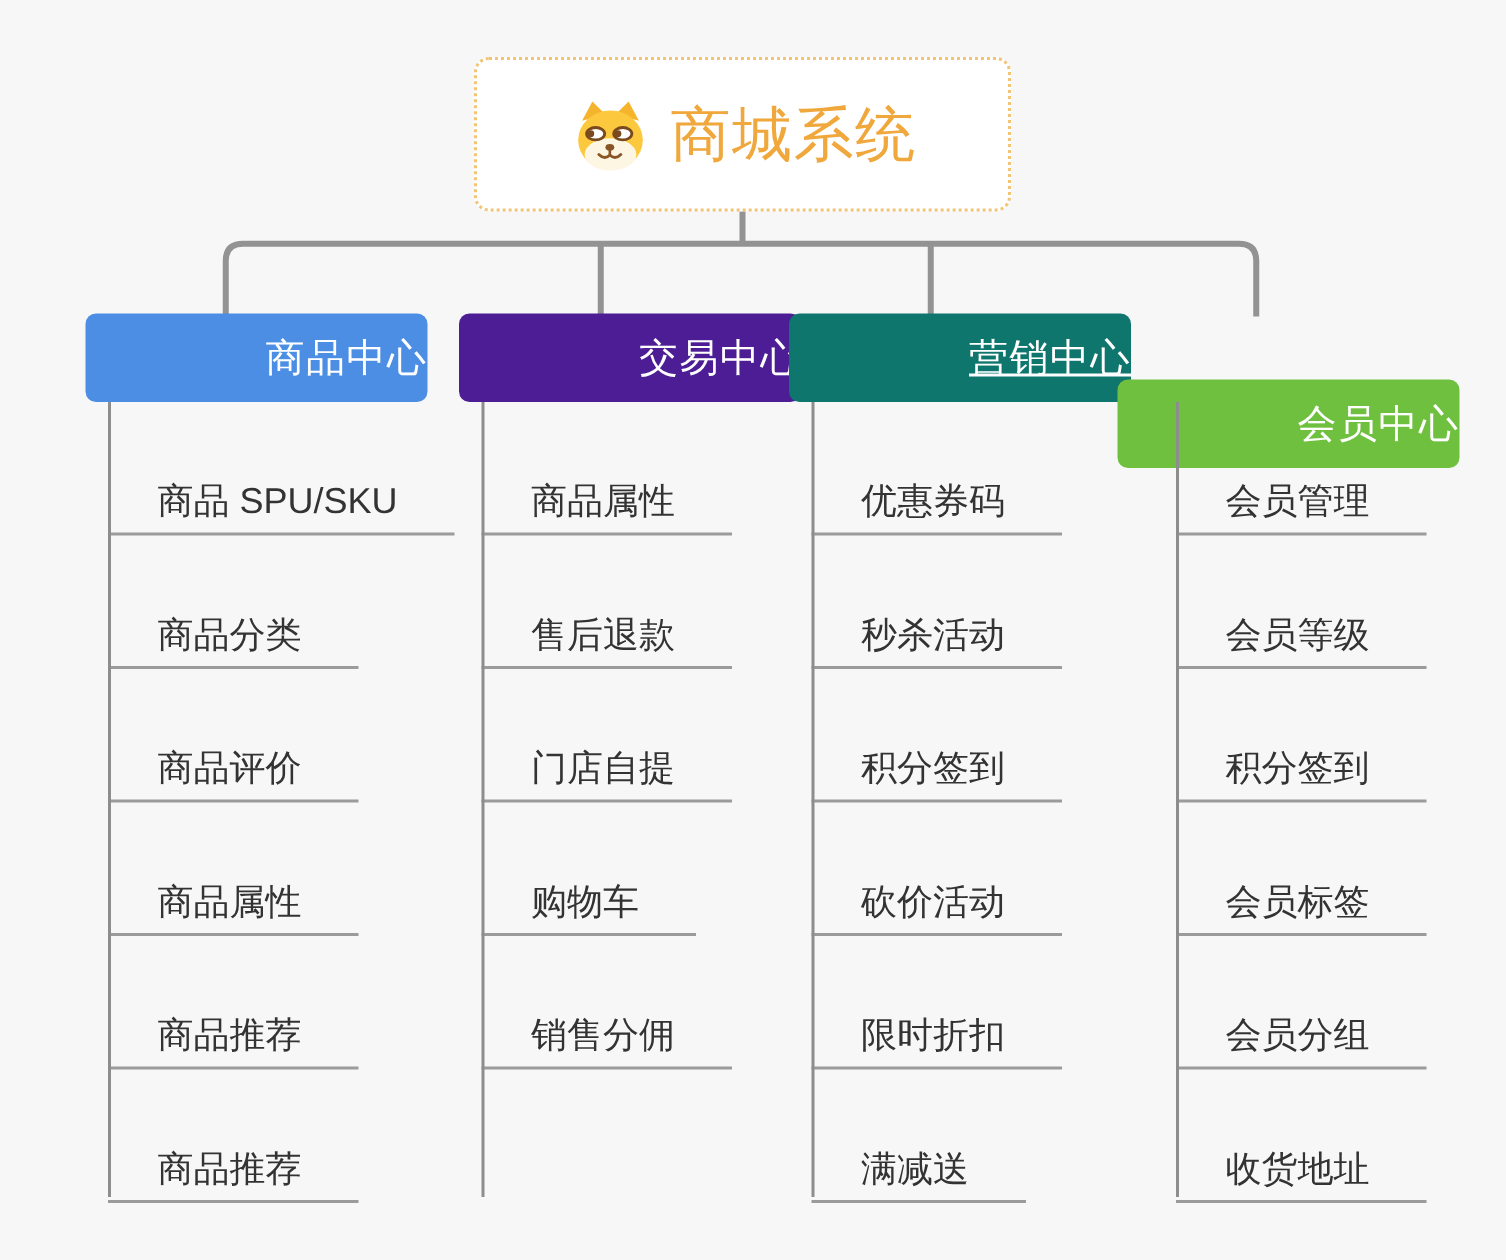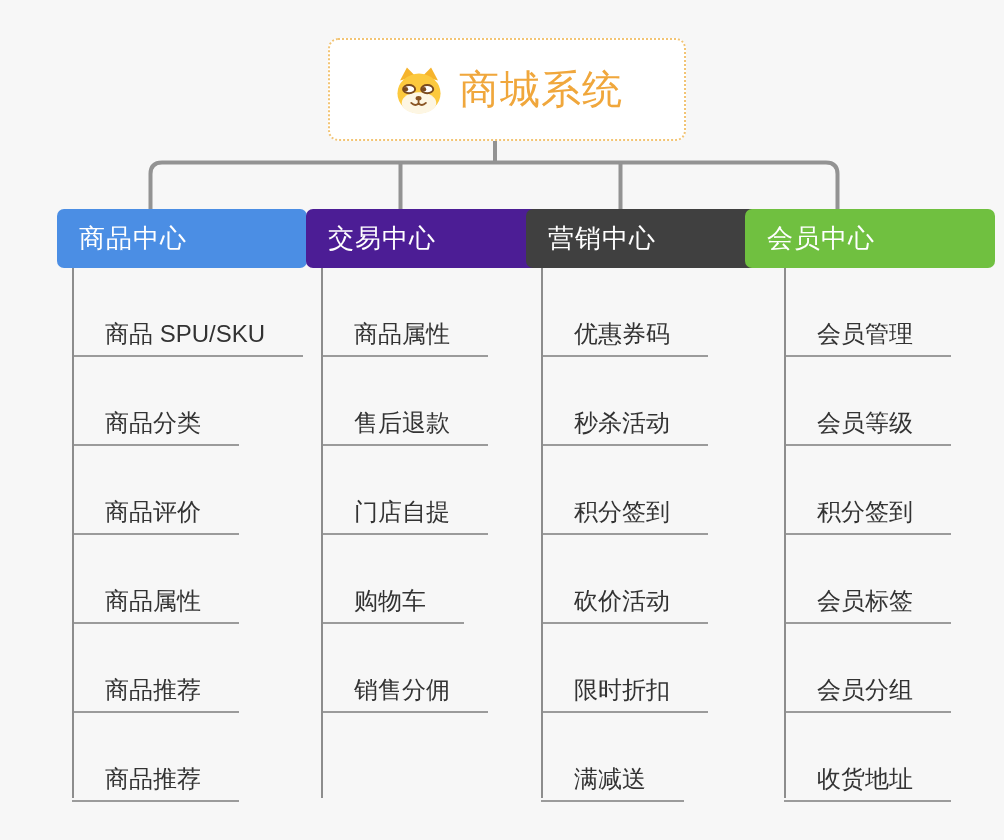--- a/index.html
+++ b/index.html
@@ -1,40 +1,40 @@
 <!DOCTYPE html>
 <html><head>
 <meta charset="utf-8">
 <style>
   html,body{margin:0;padding:0;}
   body{font-family:"Liberation Sans","DejaVu Sans",sans-serif;background:#f0f0f0;}
   .stage{position:relative;width:1004px;height:840px;background:#F7F7F7;overflow:hidden;}
 
   
   .root-node{
-    position:absolute;left:328px;top:38px;width:358px;height:103px;
+    position:absolute;left:316px;top:38px;width:358px;height:103px;
     background:#ffffff;border:2px dotted #F2C474;border-radius:10px;
     box-sizing:border-box;display:flex;align-items:center;justify-content:center;
   }
   .root-node .doge{width:56px;height:50px;flex:0 0 auto;}
   .root-title{margin-left:12px;font-size:40px;color:#F0A73C;letter-spacing:1px;white-space:nowrap;}
 
   
   .connectors{position:absolute;left:0;top:0;width:1004px;height:840px;pointer-events:none;}
 
   
   .branch-node{
     position:absolute;top:209px;width:228px;height:59px;border-radius:7px;
-    display:flex;align-items:center;justify-content:flex-start;
-    color:#ffffff;font-size:26px;letter-spacing:1px;white-space:nowrap;padding-left:22px;
+    display:flex;align-items:center;justify-content:flex-end;
+    color:#ffffff;font-size:26px;letter-spacing:1px;white-space:nowrap;
   }
   .branch-node.b0{left:57px;}
   .branch-node.b1{left:306px;}
   .branch-node.b2{left:526px;}
-  .branch-node.b3{left:745px;}
+  .branch-node.b3{left:745px;margin-top:44px;}
 
   
   .col{position:absolute;top:268px;}
   .col.c0{left:72px;}
   .col.c1{left:321px;}
   .col.c2{left:541px;}
   .col.c3{left:784px;}
   .vline{position:absolute;left:0;top:0;width:2px;height:530px;background:#8D8D8D;}
   .leaf{height:89px;display:flex;align-items:flex-end;}
   .leaf:first-child{height:85px;}
@@ -75,21 +75,21 @@
     </svg>
     <span class="root-title">商城系统</span>
   </div>
 
   <div class="branch-node b0" style="background: rgb(75, 142, 228);">
     <span>商品中心</span>
   </div>
   <div class="branch-node b1" style="background: #4c1d95;">
     <span>交易中心</span>
   </div>
-  <div class="branch-node b2" style="background: #404040;">
+  <div class="branch-node b2" style="background: #0f766e; text-decoration: underline;">
     <span>营销中心</span>
   </div>
   <div class="branch-node b3" style="background: rgb(112, 192, 64);">
     <span>会员中心</span>
   </div>
 
   <div class="col c0">
     <div class="vline"></div>
     <div class="leaf">
         <span class="leaf-label">商品 SPU/SKU</span>

